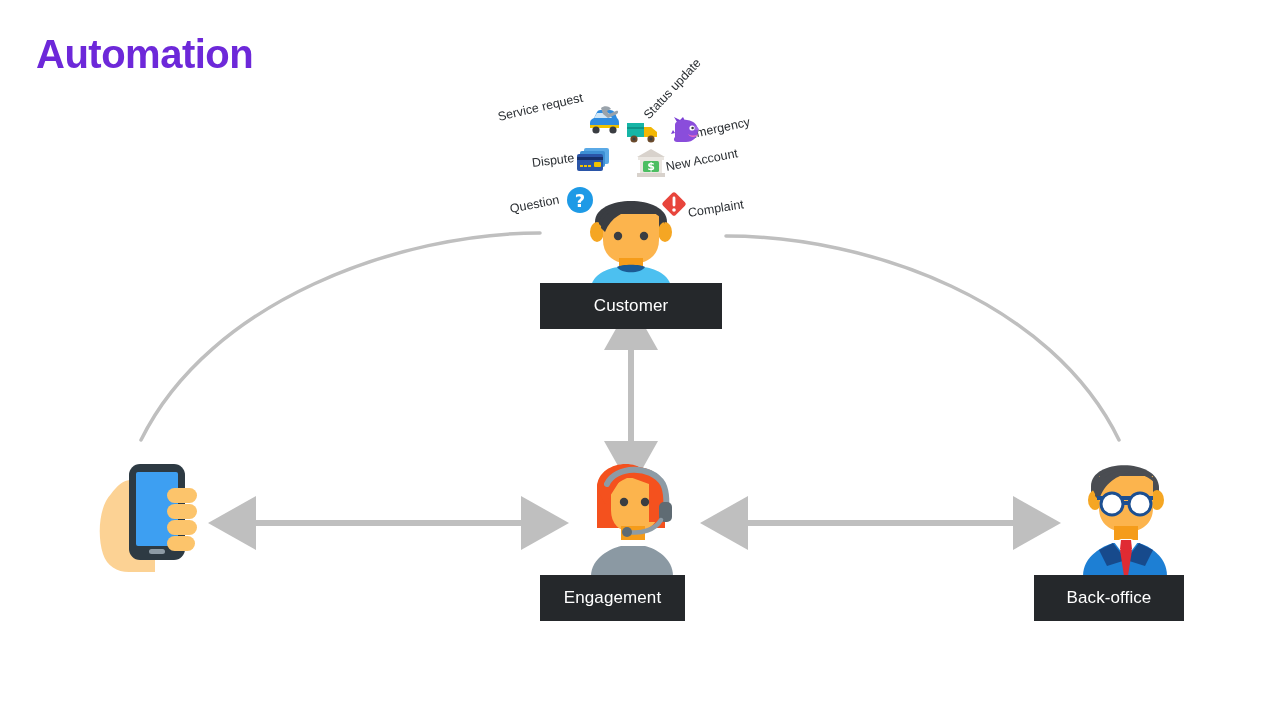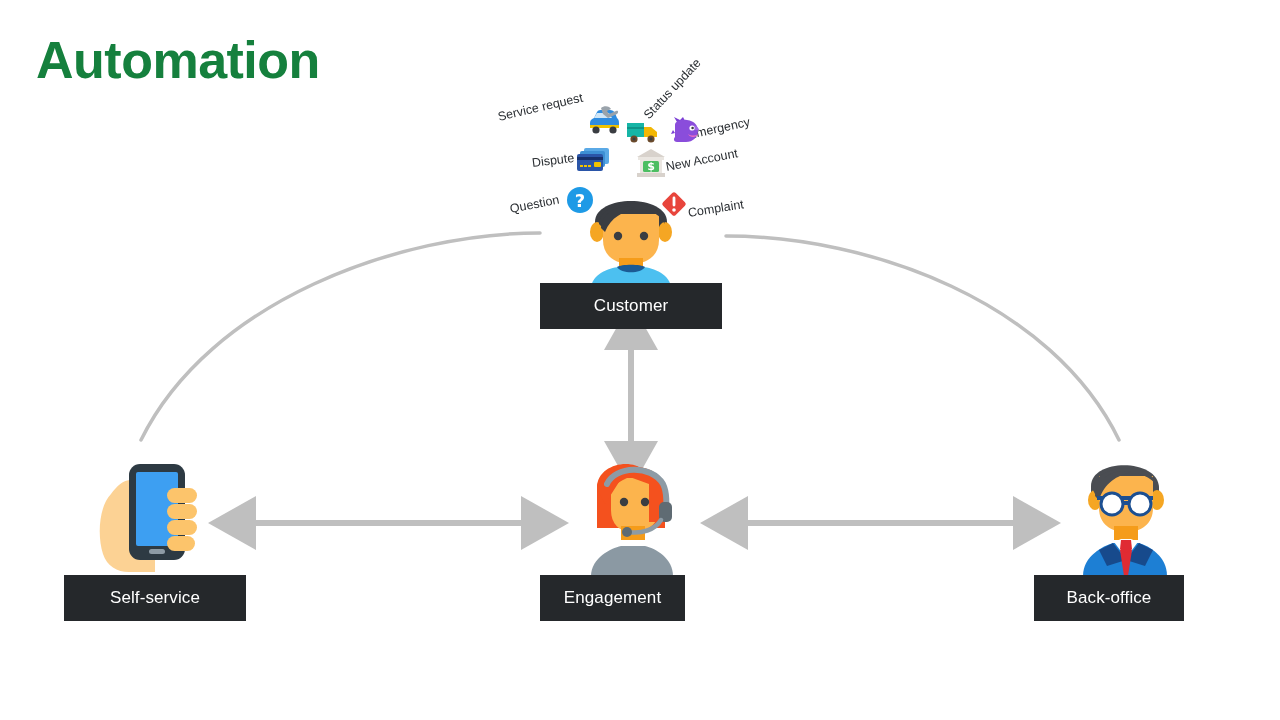--- a/index.html
+++ b/index.html
@@ -7,22 +7,22 @@
     width: 1280px; height: 720px;
     background: #ffffff;
     font-family: "Liberation Sans", sans-serif;
     overflow: hidden;
   }
   #slide { position: relative; width: 1280px; height: 720px; background: #ffffff; }
 
   
   #page-title {
     position: absolute; left: 36px; top: 33px;
-    font-size: 52px; font-weight: 700; letter-spacing: -0.5px;
-    color: #15803d; line-height: 1.05; white-space: nowrap;
+    font-size: 40px; font-weight: 700; letter-spacing: -0.5px;
+    color: #6d28d9; line-height: 1.05; white-space: nowrap;
   }
 
   
   #connectors { position: absolute; left: 0; top: 0; width: 1280px; height: 720px; }
 
   
   .node-box {
     position: absolute; height: 46px;
     background: #25282b; color: #ffffff;
     display: flex; align-items: center; justify-content: center;
@@ -273,17 +273,16 @@
     <span class="req-icon" id="icon-complaint">
       <svg width="28" height="28" viewBox="0 0 28 28" xmlns="http://www.w3.org/2000/svg">
         <rect x="5" y="5" width="18" height="18" rx="2.5" fill="#e8453c" transform="rotate(45 14 14)"></rect>
         <rect x="12.6" y="6.5" width="2.8" height="10" rx="1.4" fill="#ffffff"></rect>
         <circle cx="14" cy="20" r="1.8" fill="#ffffff"></circle>
       </svg>
     </span>
   </div>
 
   <div class="node-box" id="box-customer">Customer</div>
-  <div class="node-box" id="box-selfservice">Self-service</div>
   <div class="node-box" id="box-engagement">Engagement</div>
   <div class="node-box" id="box-backoffice">Back-office</div>
 
 </div>
 
 </body></html>

